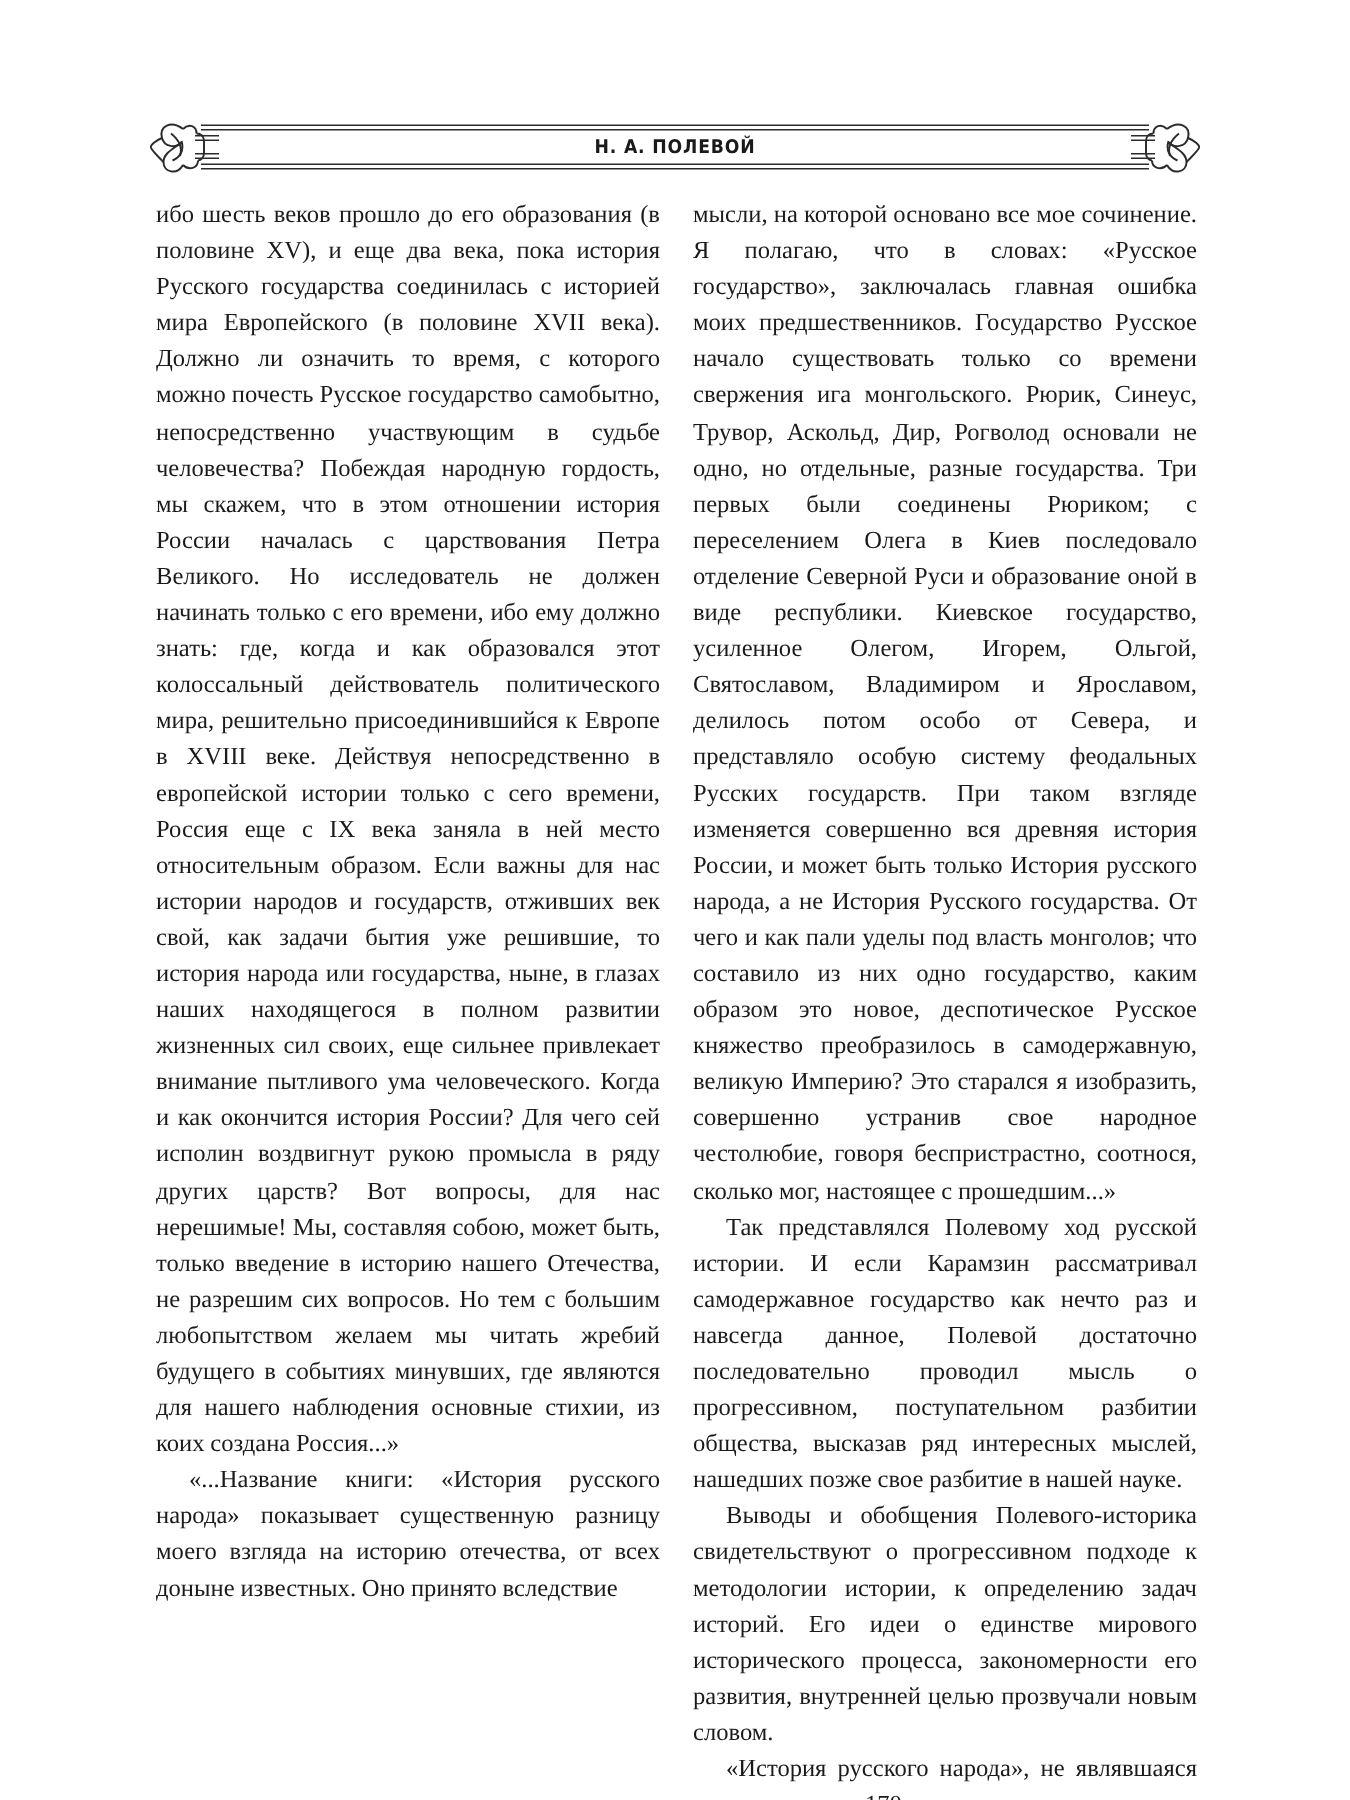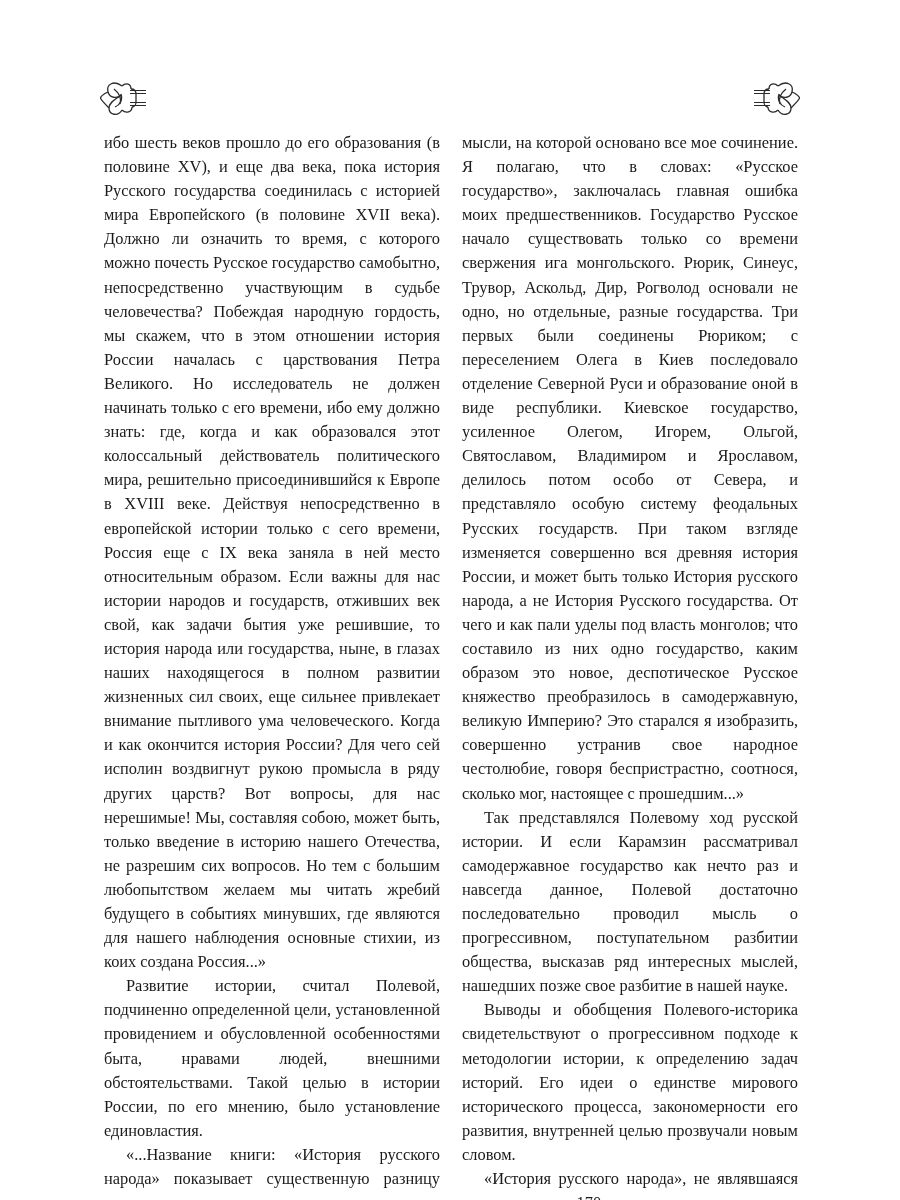--- a/index.html
+++ b/index.html
@@ -129,20 +129,27 @@
         </g>
         <g fill="none" stroke="#2b2b2b" stroke-width="1">
           <path d="M30 14.5 L46 14.5"></path>
           <path d="M30 17.5 L46 17.5"></path>
           <path d="M30 26.5 L46 26.5"></path>
           <path d="M30 29.5 L46 29.5"></path>
         </g>
       </svg>
     </div>
 
+    <div class="rh-bar">
+      <div class="rh-rule r1"></div>
+      <div class="rh-rule r2"></div>
+      <div class="rh-rule r3"></div>
+      <div class="rh-rule r4"></div>
+      <div class="rh-title">Н. А. ПОЛЕВОЙ</div>
+    </div>
 
     <div class="rh-orn right">
       <svg viewBox="0 0 46 44" xmlns="http://www.w3.org/2000/svg">
         <g fill="none" stroke="#2b2b2b" stroke-width="1.3">
           <path d="M22 10 C14 4, 6 8, 8 16 C9.5 22, 17 23, 21 19"></path>
           <path d="M21 19 C16 23, 9 26, 9 32 C9 39, 18 41, 22 34"></path>
           <path d="M22 10 C26 6, 31 8, 31 13"></path>
           <path d="M22 34 C26 38, 32 36, 32 31"></path>
           <path d="M8 16 C3 18, 0.5 21, 0.5 22 C0.5 23, 3 26, 9 32"></path>
           <path d="M14 13 C19 17, 22 22, 20 28"></path>
@@ -156,21 +163,20 @@
           <path d="M30 29.5 L46 29.5"></path>
         </g>
       </svg>
     </div>
   </div>
 
   <div class="columns">
 
     <div class="col">
       <p class="cont">ибо шесть веков прошло до его образования (в половине XV), и еще два века, пока история Русского государства соединилась с историей мира Европейского (в половине XVII века). Должно ли означить то время, с которого можно почесть Русское государство самобытно, непосредственно участвующим в судьбе человечества? Побеждая народную гордость, мы скажем, что в этом отношении история России началась с царствования Петра Великого. Но исследователь не должен начинать только с его времени, ибо ему должно знать: где, когда и как образовался этот колоссальный действователь политического мира, решительно присоединившийся к Европе в XVIII веке. Действуя непосредственно в европейской истории только с сего времени, Россия еще с IX века заняла в ней место относительным образом. Если важны для нас истории народов и государств, отживших век свой, как задачи бытия уже решившие, то история народа или государства, ныне, в глазах наших находящегося в полном развитии жизненных сил своих, еще сильнее привлекает внимание пытливого ума человеческого. Когда и как окончится история России? Для чего сей исполин воздвигнут рукою промысла в ряду других царств? Вот вопросы, для нас нерешимые! Мы, составляя собою, может быть, только введение в историю нашего Отечества, не разрешим сих вопросов. Но тем с большим любопытством желаем мы читать жребий будущего в событиях минувших, где являются для нашего наблюдения основные стихии, из коих создана Россия...»</p>
-      <p>Развитие истории, считал Полевой, подчиненно определенной цели, установленной провидением и обусловленной особенностями быта, нравами людей, внешними обстоятельствами. Такой целью в истории России, по его мнению, было установление единовластия.</p>
       <p>«...Название книги: «История русского народа» показывает существенную разницу моего взгляда на историю отечества, от всех доныне известных. Оно принято вследствие</p>
     </div>
 
     <div class="col">
       <p class="cont">мысли, на которой основано все мое сочинение. Я полагаю, что в словах: «Русское государство», заключалась главная ошибка моих предшественников. Государство Русское начало существовать только со времени свержения ига монгольского. Рюрик, Синеус, Трувор, Аскольд, Дир, Рогволод основали не одно, но отдельные, разные государства. Три первых были соединены Рюриком; с переселением Олега в Киев последовало отделение Северной Руси и образование оной в виде республики. Киевское государство, усиленное Олегом, Игорем, Ольгой, Святославом, Владимиром и Ярославом, делилось потом особо от Севера, и представляло особую систему феодальных Русских государств. При таком взгляде изменяется совершенно вся древняя история России, и может быть только История русского народа, а не История Русского государства. От чего и как пали уделы под власть монголов; что составило из них одно государство, каким образом это новое, деспотическое Русское княжество преобразилось в самодержавную, великую Империю? Это старался я изобразить, совершенно устранив свое народное честолюбие, говоря беспристрастно, соотнося, сколько мог, настоящее с прошедшим...»</p>
       <p>Так представлялся Полевому ход русской истории. И если Карамзин рассматривал самодержавное государство как нечто раз и навсегда данное, Полевой достаточно последовательно проводил мысль о прогрессивном, поступательном разбитии общества, высказав ряд интересных мыслей, нашедших позже свое разбитие в нашей науке.</p>
       <p>Выводы и обобщения Полевого-историка свидетельствуют о прогрессивном подходе к методологии истории, к определению задач историй. Его идеи о единстве мирового исторического процесса, закономерности его развития, внутренней целью прозвучали новым словом.</p>
       <p>«История русского народа», не являвшаяся читателю почти 170 лет, снова перед нами.</p>
     </div>
 

